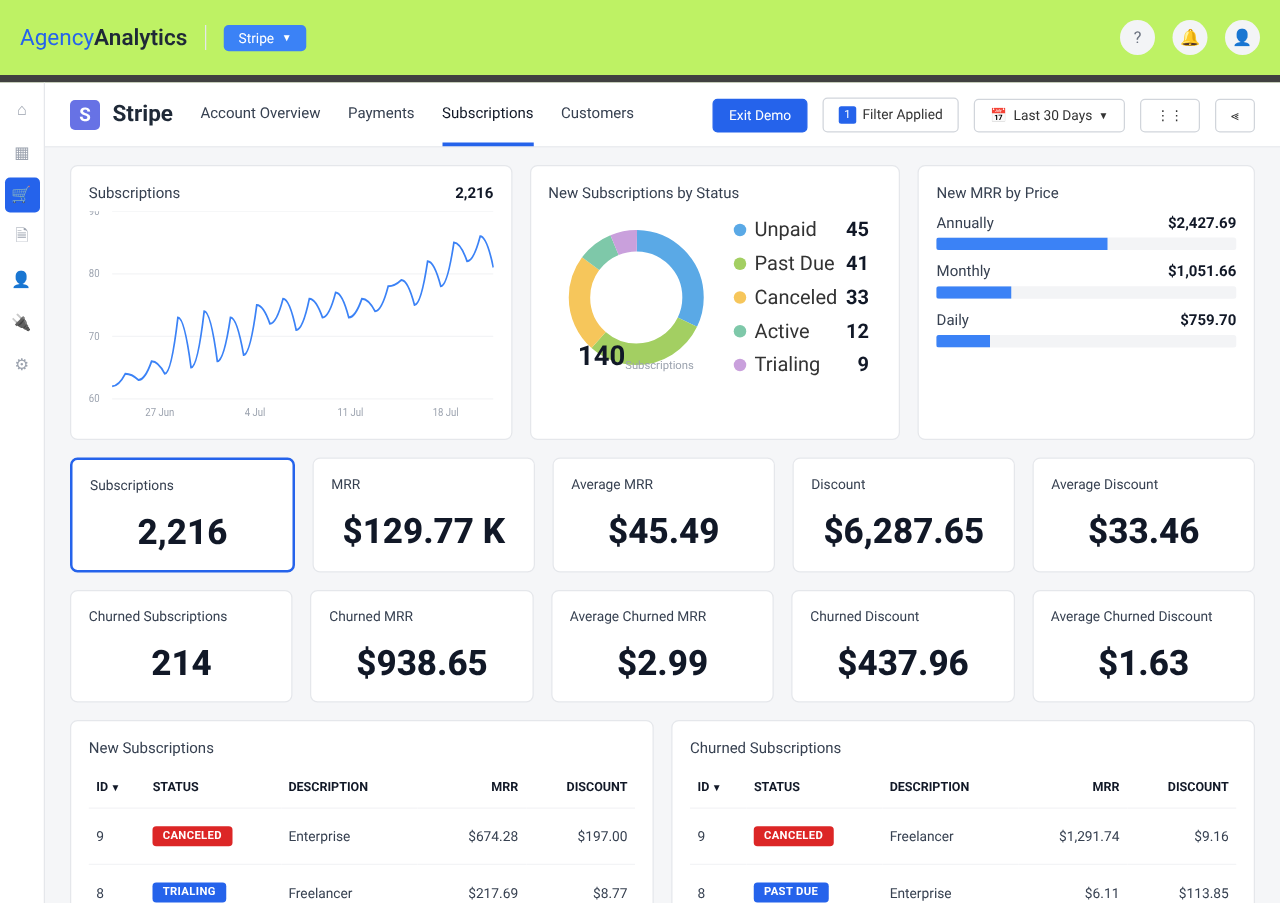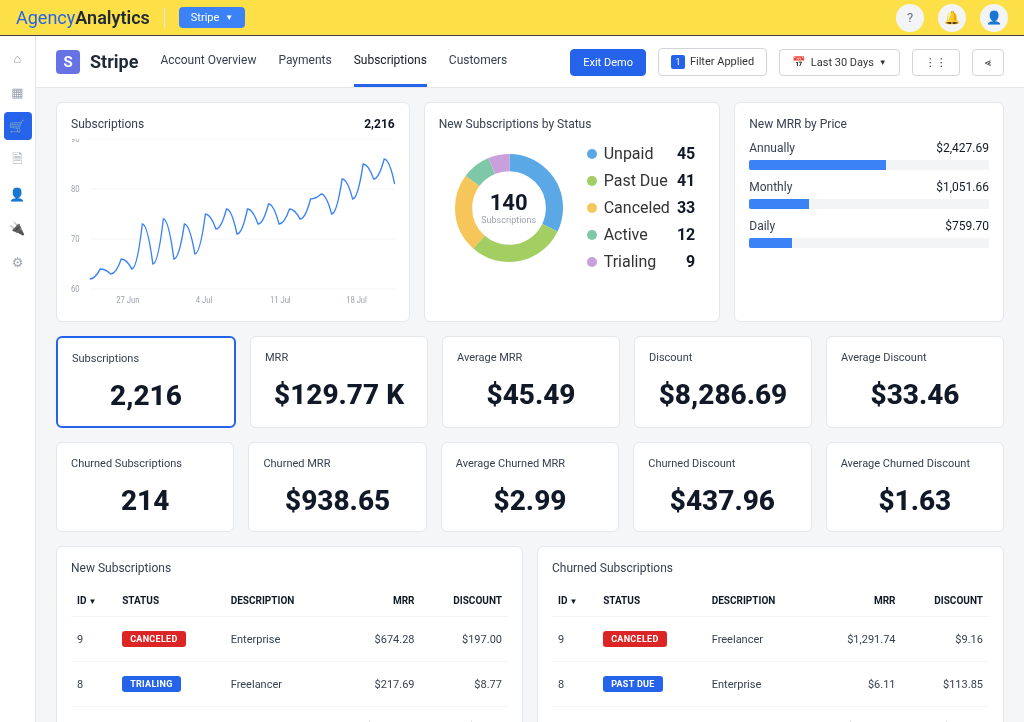--- a/index.html
+++ b/index.html
@@ -1,17 +1,17 @@
 <!DOCTYPE html>
 <html><head>
 <meta charset="utf-8">
 <style>
 *{box-sizing:border-box;margin:0;padding:0;font-family:-apple-system,BlinkMacSystemFont,'Segoe UI',Roboto,sans-serif}
 body{background:#f5f6f8;color:#333;font-size:13px}
-.topbar{background:#fde047;height:36px;display:flex;align-items:center;padding:0 16px;border-bottom:1px solid #404040}
+.topbar{background:#bef264;height:66px;display:flex;align-items:center;padding:0 16px;border-bottom:6px solid #404040}
 .logo{font-size:18px;font-weight:400}
 .logo .a1{color:#2563eb;font-weight:400}
 .logo .a2{color:#1f2937;font-weight:600}
 .vdiv{width:1px;height:20px;background:#e5e7eb;margin:0 14px}
 .stripe-pill{background:#3b82f6;color:#fff;padding:4px 12px;border-radius:4px;font-size:11px;display:flex;align-items:center;gap:6px;cursor:pointer}
 .chev{font-size:8px}
 .topbar-right{margin-left:auto;display:flex;gap:14px;align-items:center}
 .ticon{width:28px;height:28px;border-radius:50%;background:#f3f4f6;display:flex;align-items:center;justify-content:center;color:#6b7280;cursor:pointer;font-size:13px}
 .layout{display:flex;min-height:calc(100vh - 48px)}
 .sidenav{width:36px;background:#fff;border-right:1px solid #e5e7eb;padding-top:8px;display:flex;flex-direction:column;align-items:center;gap:6px}
@@ -33,30 +33,30 @@
 .card{background:#fff;border:1px solid #e5e7eb;border-radius:6px;padding:14px;flex:1}
 .card.sel{border:2px solid #2563eb}
 .ctitle{font-size:12px;color:#374151;margin-bottom:8px;display:flex;justify-content:space-between;align-items:center}
 .cbig{font-size:12px;font-weight:700;color:#111827}
 .mcard{background:#fff;border:1px solid #e5e7eb;border-radius:6px;padding:14px;flex:1;text-align:center}
 .mlabel{font-size:11px;color:#374151;margin-bottom:14px;text-align:left}
 .mval{font-size:28px;font-weight:800;color:#111827}
 .linechart{height:168px;position:relative}
 .donut-wrap{display:flex;align-items:center;gap:18px;padding:5px 10px}
 .donut{position:relative;width:120px;height:120px}
-.dcenter{position:absolute;inset:0;display:flex;flex-direction:column;align-items:center;justify-content:center}
+.dcenter{position:absolute;inset:0;display:flex;flex-direction:row;align-items:flex-end;justify-content:center}
 .dnum{font-size:22px;font-weight:700;color:#111827}
 .dsub{font-size:9px;color:#9ca3af}
 .legend{display:flex;flex-direction:column;gap:8px;font-size:16px}
 .lrow{display:flex;align-items:center;gap:7px}
 .ldot{width:10px;height:10px;border-radius:50%}
 .lnum{margin-left:auto;font-weight:700;color:#111827}
 .mrr-item{display:flex;justify-content:space-between;font-size:12px;margin-bottom:5px;margin-top:10px}
 .mrr-lbl{color:#374151}
-.mrr-val{font-weight:400;color:#111827}
+.mrr-val{font-weight:700;color:#111827}
 .pbar{height:10px;background:#f3f4f6;border-radius:2px;overflow:hidden;margin-bottom:6px}
 .pfill{height:100%;background:#3b82f6}
 .tcard{background:#fff;border:1px solid #e5e7eb;border-radius:6px;padding:14px;flex:1}
 .ttitle{font-size:12px;color:#374151;margin-bottom:10px}
 table{width:100%;border-collapse:collapse;font-size:11px}
 th{text-align:left;padding:10px 6px;color:#111827;font-weight:700;font-size:10px;text-transform:uppercase;border-bottom:1px solid #f3f4f6}
 th.r,td.r{text-align:right}
 th.c,td.c{}
 td{padding:14px 6px;border-bottom:1px solid #f3f4f6;color:#374151}
 .badge{display:inline-block;padding:3px 8px;border-radius:3px;font-size:9px;font-weight:700;color:#fff;letter-spacing:.3px}
@@ -223,21 +223,21 @@
           <div class="mcard">
             <div class="mlabel">MRR</div>
             <div class="mval">$129.77 K</div>
           </div>
           <div class="mcard">
             <div class="mlabel">Average MRR</div>
             <div class="mval">$45.49</div>
           </div>
           <div class="mcard">
             <div class="mlabel">Discount</div>
-            <div class="mval">$8,286.69</div>
+            <div class="mval">$6,287.65</div>
           </div>
           <div class="mcard">
             <div class="mlabel">Average Discount</div>
             <div class="mval">$33.46</div>
           </div>
         </div>
       <div class="row" id="mrow2">
           <div class="mcard">
             <div class="mlabel">Churned Subscriptions</div>
             <div class="mval">214</div>

